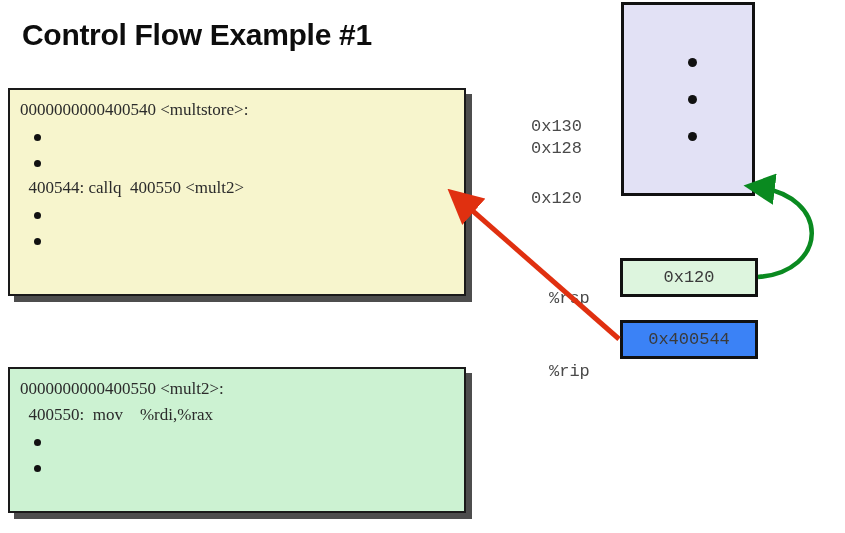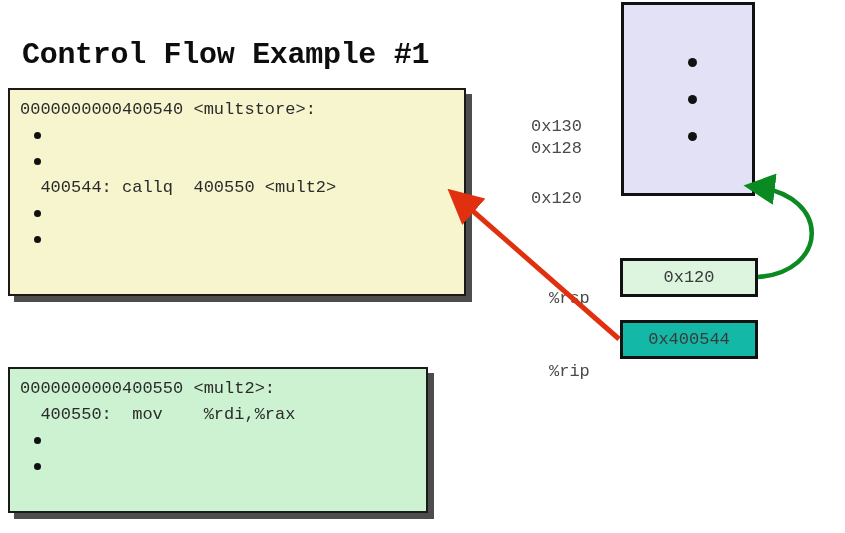--- a/index.html
+++ b/index.html
@@ -6,41 +6,41 @@
   body{
     width:845px;height:533px;position:relative;overflow:hidden;
     background:#ffffff;
     font-family:"Liberation Sans", sans-serif;
   }
   #stage{position:absolute;left:0;top:0;width:845px;height:533px;}
 
   
   #title{
     position:absolute;left:22px;top:18px;
-    font-family:Liberation Mono, monospace;
+    font-family:Liberation Sans, sans-serif;
     font-weight:bold;font-size:30px;color:#0d0d0d;
-    letter-spacing:-0.3px;white-space:nowrap;margin-top:20px;
+    letter-spacing:-0.3px;white-space:nowrap;
   }
 
   
   .codebox{
     position:absolute;
     border:2px solid #1a1a1a;
     box-shadow:6px 6px 0 0 #4d4d4d;
-    font-family:Liberation Mono, monospace;
+    font-family:Liberation Serif, serif;
     font-size:17px;color:#2b2b2b;
     box-sizing:border-box;
     padding:7px 10px 7px 10px;
   }
   #code-multstore{
     left:8px;top:88px;width:458px;height:208px;
     background:#f7f5cd;
   }
   #code-mult2{
-    left:8px;top:367px;width:420px;height:146px;
+    left:8px;top:367px;width:458px;height:146px;
     background:#ccf2d2;
   }
   .codeline{
     height:26px;line-height:26px;white-space:pre;
   }
   .codeline.dot{
     height:26px;line-height:26px;
   }
   .bullet{
     display:inline-block;width:7px;height:7px;border-radius:50%;
@@ -122,21 +122,21 @@
   </div>
 
   <div class="addr" id="addr-130">0x130</div>
   <div class="addr" id="addr-128">0x128</div>
   <div class="addr" id="addr-120">0x120</div>
 
   <div class="reglabel" id="label-rsp">%rsp</div>
   <div class="regbox" id="reg-rsp" style="background: rgb(221, 245, 222);">0x120</div>
 
   <div class="reglabel" id="label-rip">%rip</div>
-  <div class="regbox" id="reg-rip" style="background: #14b8a6;">0x400544</div>
+  <div class="regbox" id="reg-rip" style="background: #3b82f6;">0x400544</div>
 
   <svg id="arrows" viewBox="0 0 845 533">
     <defs>
       <marker id="red-head" markerWidth="7" markerHeight="7" refX="4.2" refY="3.5" orient="auto">
         <path d="M0,0 L7,3.5 L0,7 Z" fill="#e03010"></path>
       </marker>
       <marker id="green-head" markerWidth="7" markerHeight="7" refX="4.2" refY="3.5" orient="auto">
         <path d="M0,0 L7,3.5 L0,7 Z" fill="#0a8a20"></path>
       </marker>
     </defs>

